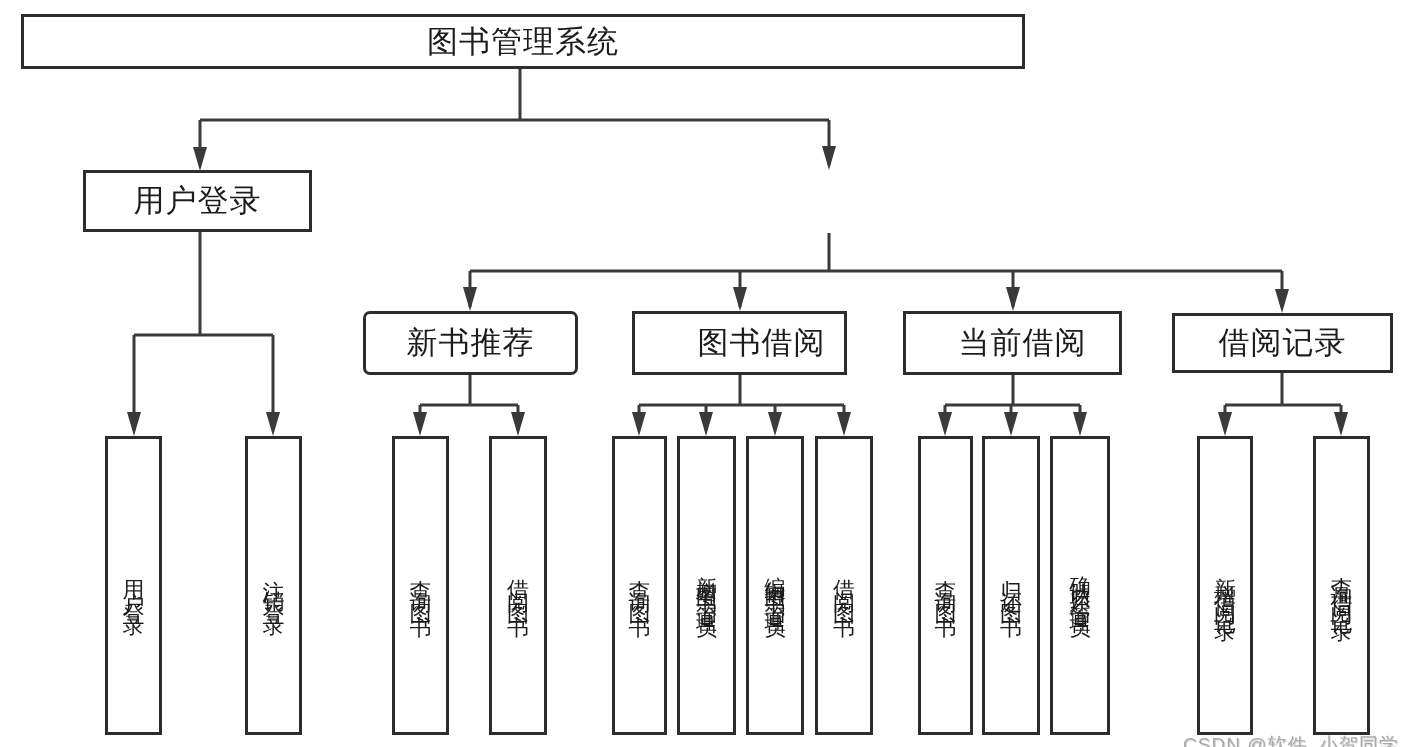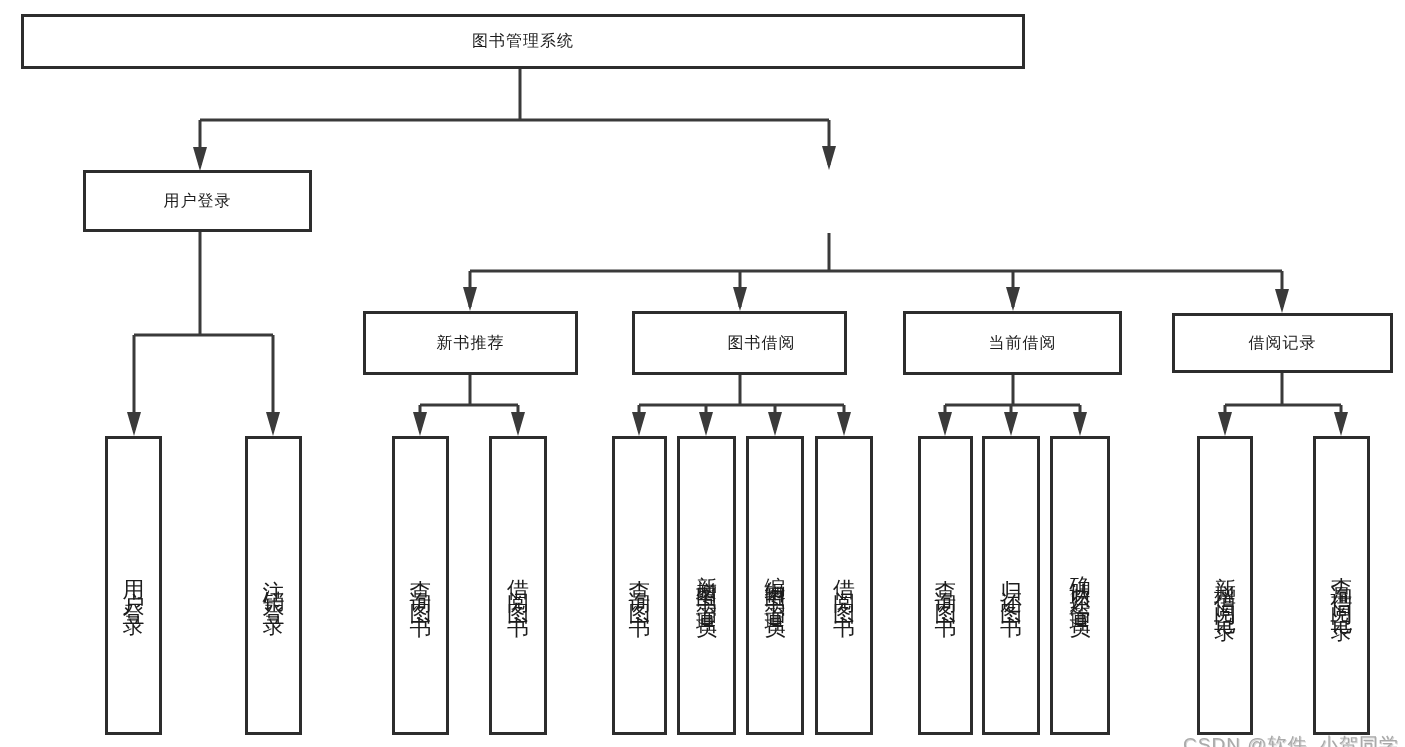--- a/index.html
+++ b/index.html
@@ -19,21 +19,21 @@
   .node {
     position: absolute;
     box-sizing: border-box;
     border: 3px solid #2d2d2d;
     background: #ffffff;
     display: flex;
     align-items: center;
     justify-content: center;
     color: #1c1c1c;
   }
-  .hbox { font-size: 16px; letter-spacing: 1px; }
+  .hbox { font-size: 31px; letter-spacing: 1px; }
   .vbox { font-size: 22px; }
   .vbox .vtext {
     writing-mode: vertical-rl;
     text-orientation: mixed;
     white-space: nowrap;
   }
   .ls12 .vtext { letter-spacing: 12px; }
   .ls9  .vtext { letter-spacing: 9px; }
   .ls7  .vtext { letter-spacing: 6px; font-size: 21px; }
   .watermark {
@@ -86,21 +86,21 @@
   </svg>
 
   <div class="node hbox" style="left:21px; top:14px; width:1004px; height:55px;">
     <span>图书管理系统</span>
   </div>
 
   <div class="node hbox" style="left:83px; top:170px; width:229px; height:62px;">
     <span>用户登录</span>
   </div>
 
-  <div class="node hbox" style="left:363px; top:311px; width:215px; height:64px;">
+  <div class="node hbox" style="left:363px; top:311px; width:215px; height:64px;border-radius:7px;">
     <span>新书推荐</span>
   </div>
   <div class="node hbox" style="left:632px; top:311px; width:215px; height:64px;padding-left:44px;">
     <span>图书借阅</span>
   </div>
   <div class="node hbox" style="left:903px; top:311px; width:219px; height:64px;padding-left:20px;">
     <span>当前借阅</span>
   </div>
   <div class="node hbox" style="left:1172px; top:313px; width:221px; height:60px;">
     <span>借阅记录</span>

